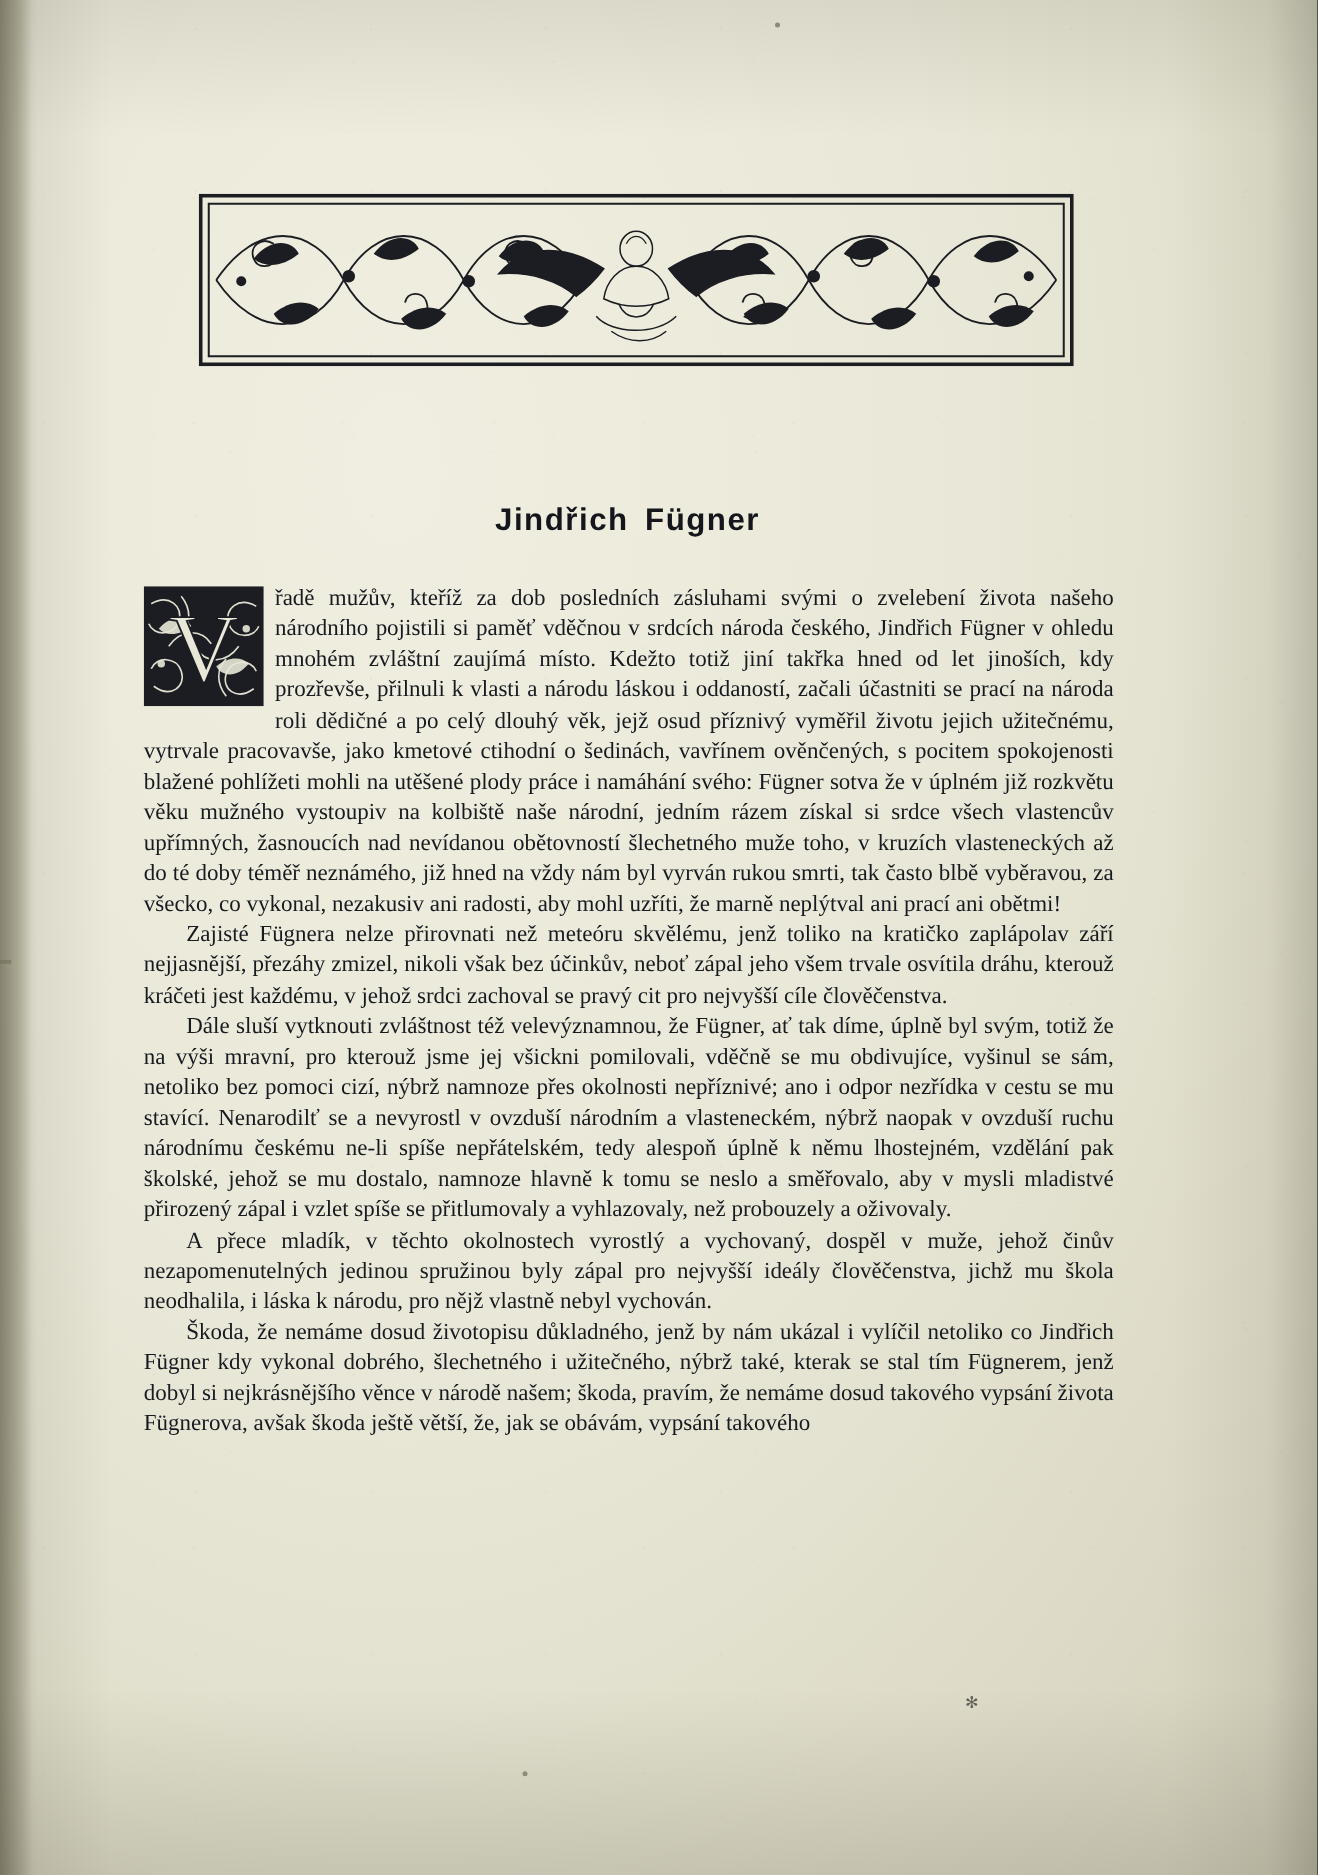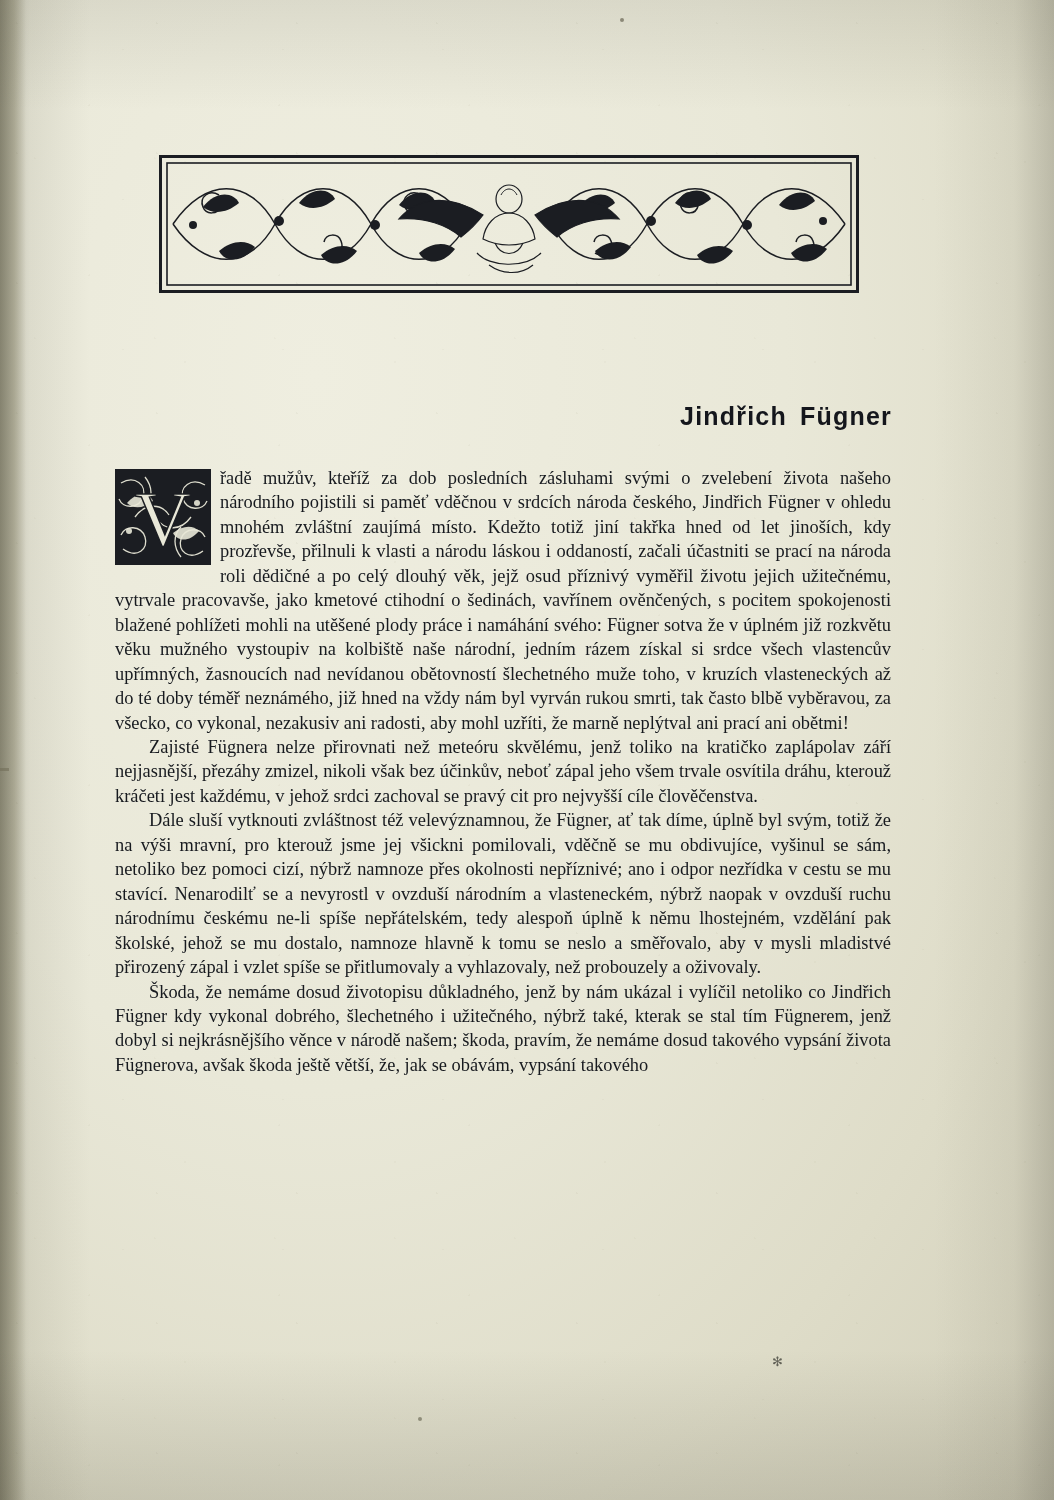--- a/index.html
+++ b/index.html
@@ -89,21 +89,21 @@
     height: 138px;
   }
   .headpiece svg { display: block; width: 700px; height: 138px; }
 
   
   .doc-title {
     position: absolute;
     top: 385px;
     left: 0;
     width: 780px;
-    text-align: right;
+    text-align: center;
     font-family: "Liberation Sans", sans-serif;
     font-size: 25px;
     letter-spacing: 1.2px;
     color: #14161c;
     word-spacing: 5px;
   }
 
   
   .body-text {
     position: absolute;
@@ -254,18 +254,19 @@
               <circle cx="14" cy="62" r="3"></circle>
                 <circle cx="82" cy="34" r="3"></circle>
             </g>
             <text x="48" y="76" text-anchor="middle" font-family="Liberation Serif, serif" font-size="78" fill="#e9e8d8" stroke="#1b1d22" stroke-width="1.5">V</text>
           </svg>
         </span>
         <span>řadě mužův, kteříž za dob posledních zásluhami svými o zvelebení života našeho národního pojistili si paměť vděčnou v srdcích národa českého, Jindřich Fügner v ohledu mnohém zvláštní zaujímá místo. Kdežto totiž jiní takřka hned od let jinoších, kdy prozřevše, přilnuli k vlasti a národu láskou i oddaností, začali účastniti se prací na národa roli dědičné a po celý dlouhý věk, jejž osud příznivý vyměřil životu jejich užitečnému, vytrvale pracovavše, jako kmetové ctihodní o šedinách, vavřínem ověnčených, s pocitem spokojenosti blažené pohlížeti mohli na utěšené plody práce i namáhání svého: Fügner sotva že v úplném již rozkvětu věku mužného vystoupiv na kolbiště naše národní, jedním rázem získal si srdce všech vlastencův upřímných, žasnoucích nad nevídanou obětovností šlechetného muže toho, v kruzích vlasteneckých až do té doby téměř neznámého, již hned na vždy nám byl vyrván rukou smrti, tak často blbě vyběravou, za všecko, co vykonal, nezakusiv ani radosti, aby mohl uzříti, že marně neplýtval ani prací ani obětmi!</span>
       </p>
       <p>Zajisté Fügnera nelze přirovnati než meteóru skvělému, jenž toliko na kratičko zaplápolav září nejjasnější, přezáhy zmizel, nikoli však bez účinkův, neboť zápal jeho všem trvale osvítila dráhu, kterouž kráčeti jest každému, v jehož srdci zachoval se pravý cit pro nejvyšší cíle člověčenstva.</p>
       <p>Dále sluší vytknouti zvláštnost též velevýznamnou, že Fügner, ať tak díme, úplně byl svým, totiž že na výši mravní, pro kterouž jsme jej všickni pomilovali, vděčně se mu obdivujíce, vyšinul se sám, netoliko bez pomoci cizí, nýbrž namnoze přes okolnosti nepříznivé; ano i odpor nezřídka v cestu se mu stavící. Nenarodilť se a nevyrostl v ovzduší národním a vlasteneckém, nýbrž naopak v ovzduší ruchu národnímu českému ne-li spíše nepřátelském, tedy alespoň úplně k němu lhostejném, vzdělání pak školské, jehož se mu dostalo, namnoze hlavně k tomu se neslo a směřovalo, aby v mysli mladistvé přirozený zápal i vzlet spíše se přitlumovaly a vyhlazovaly, než probouzely a oživovaly.</p>
+      <p>A přece mladík, v těchto okolnostech vyrostlý a vychovaný, dospěl v muže, jehož činův nezapomenutelných jedinou spružinou byly zápal pro nejvyšší ideály člověčenstva, jichž mu škola neodhalila, i láska k národu, pro nějž vlastně nebyl vychován.</p>
       <p>Škoda, že nemáme dosud životopisu důkladného, jenž by nám ukázal i vylíčil netoliko co Jindřich Fügner kdy vykonal dobrého, šlechetného i užitečného, nýbrž také, kterak se stal tím Fügnerem, jenž dobyl si nejkrásnějšího věnce v národě našem; škoda, pravím, že nemáme dosud takového vypsání života Fügnerova, avšak škoda ještě větší, že, jak se obávám, vypsání takového</p>
     </div>
 
     <div class="footmark">✻</div>
   </div>
 </div>
 
 </body></html>

